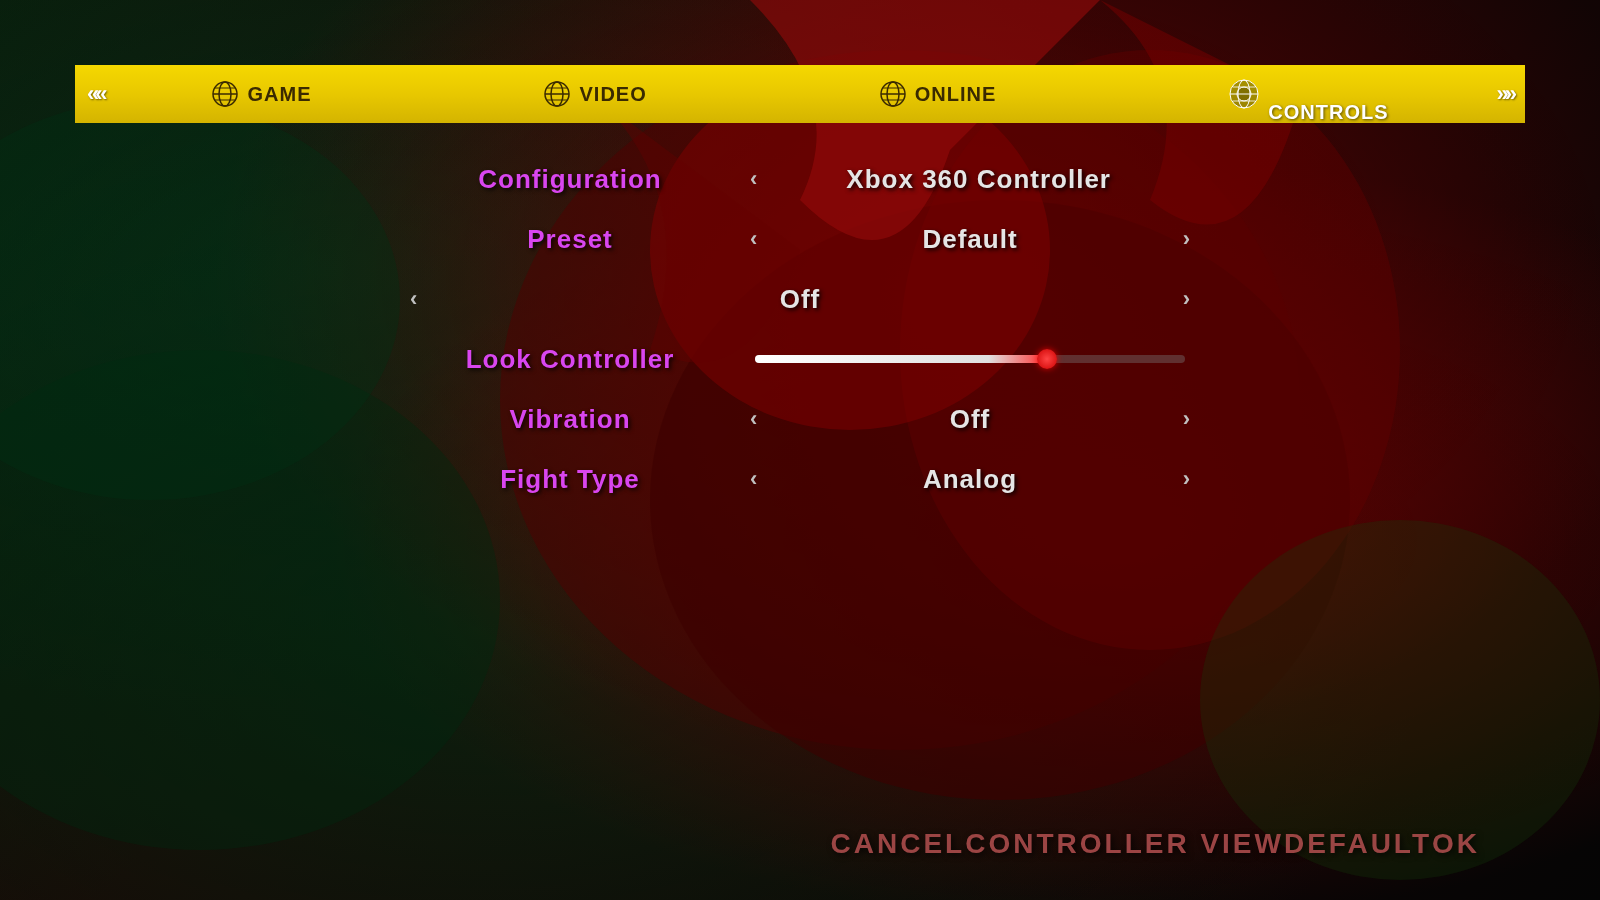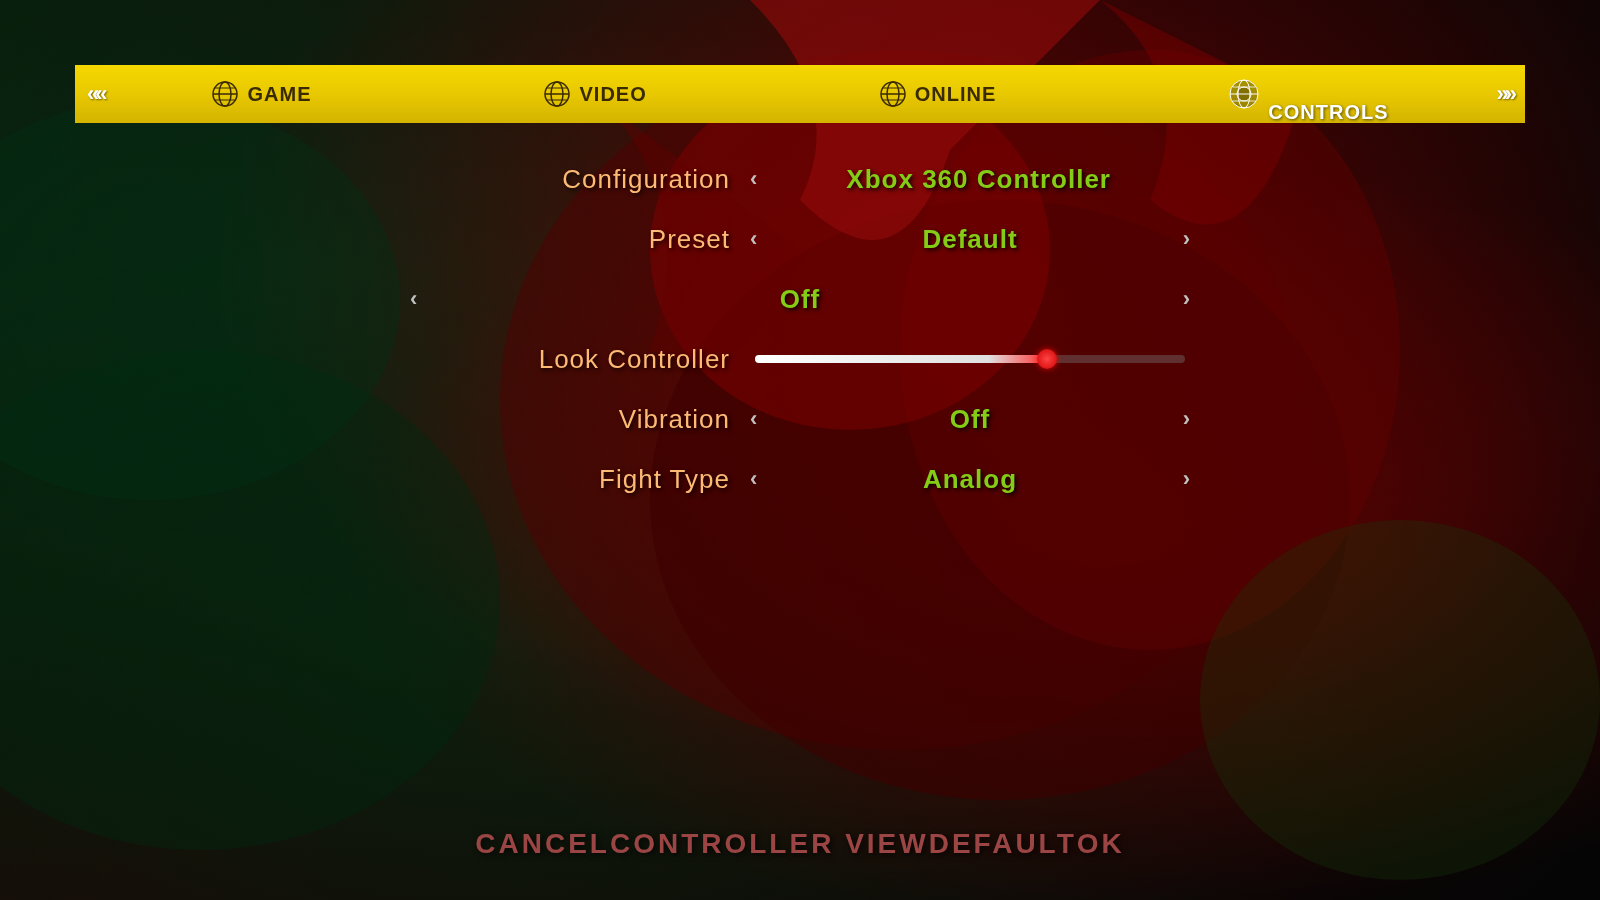--- a/index.html
+++ b/index.html
@@ -112,25 +112,25 @@
     .setting-row {
       display: flex;
       align-items: center;
       width: 780px;
       height: 58px;
       margin-bottom: 2px;
     }
 
     .setting-label {
       flex: 0 0 340px;
-      text-align: right;
+      text-align: center;
       padding-right: 20px;
       font-size: 26px;
-      font-weight: 400;
-      color: #fdba74;
+      font-weight: 700;
+      color: #d946ef;
       letter-spacing: 1px;
       text-shadow: 2px 2px 4px rgba(0,0,0,0.8);
       font-family: 'Arial', sans-serif;
     }
 
     .setting-control {
       flex: 1;
       display: flex;
       align-items: center;
       gap: 10px;
@@ -141,21 +141,21 @@
       font-size: 22px;
       cursor: pointer;
       font-weight: 900;
     }
 
     .setting-value {
       flex: 1;
       text-align: center;
       font-size: 26px;
       font-weight: 700;
-      color: #84cc16;
+      color: #e5e5e5;
       letter-spacing: 1px;
       text-shadow: 2px 2px 4px rgba(0,0,0,0.9);
       font-family: 'Arial', sans-serif;
     }
 
     
     .slider-container {
       flex: 1;
       display: flex;
       align-items: center;
@@ -189,21 +189,21 @@
 
     
     .bottom-bar {
       position: absolute;
       bottom: 40px;
       left: 0;
       right: 0;
       z-index: 10;
       display: flex;
       align-items: center;
-      justify-content: center;
+      justify-content: flex-end;
       padding: 0 120px;
     }
 
     .bottom-btn {
       font-size: 28px;
       font-weight: 900;
       color: rgba(180,80,80,0.85);
       letter-spacing: 3px;
       cursor: pointer;
       font-family: 'Arial Black', sans-serif;

